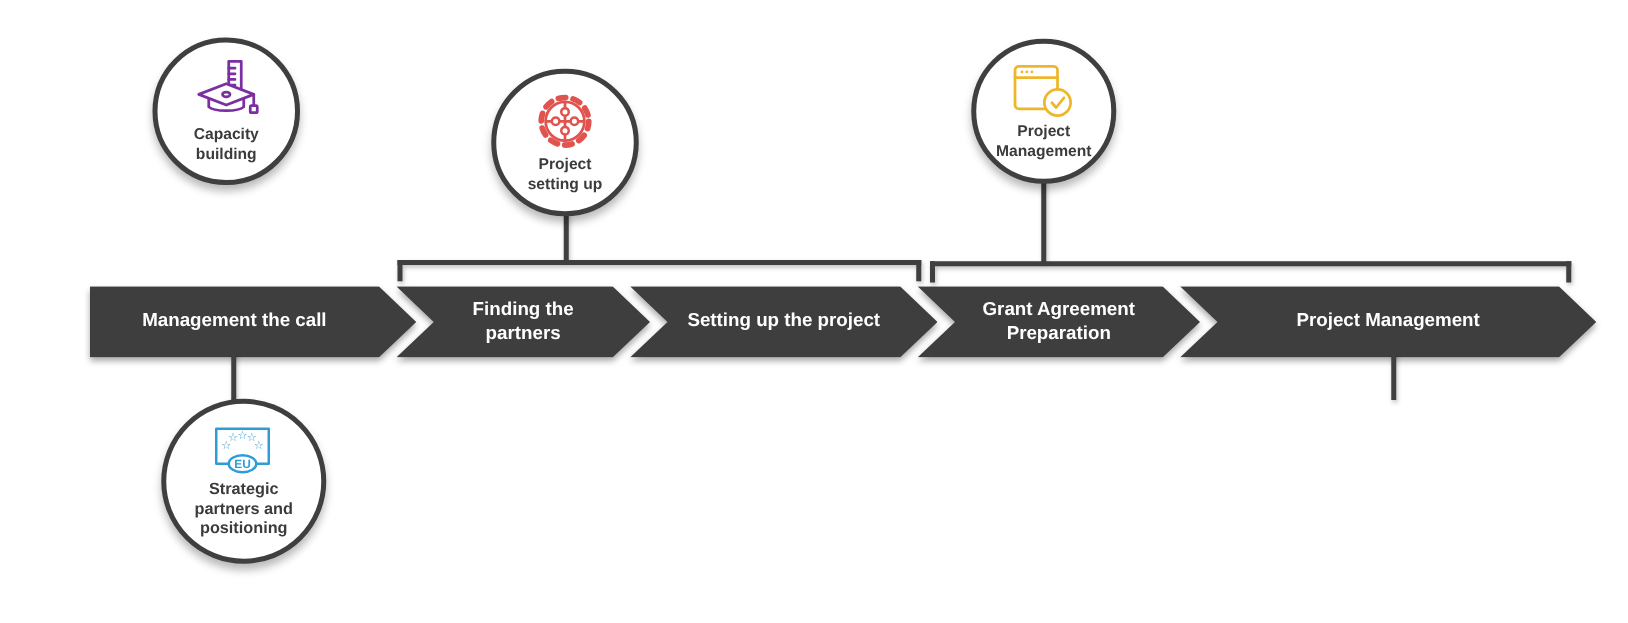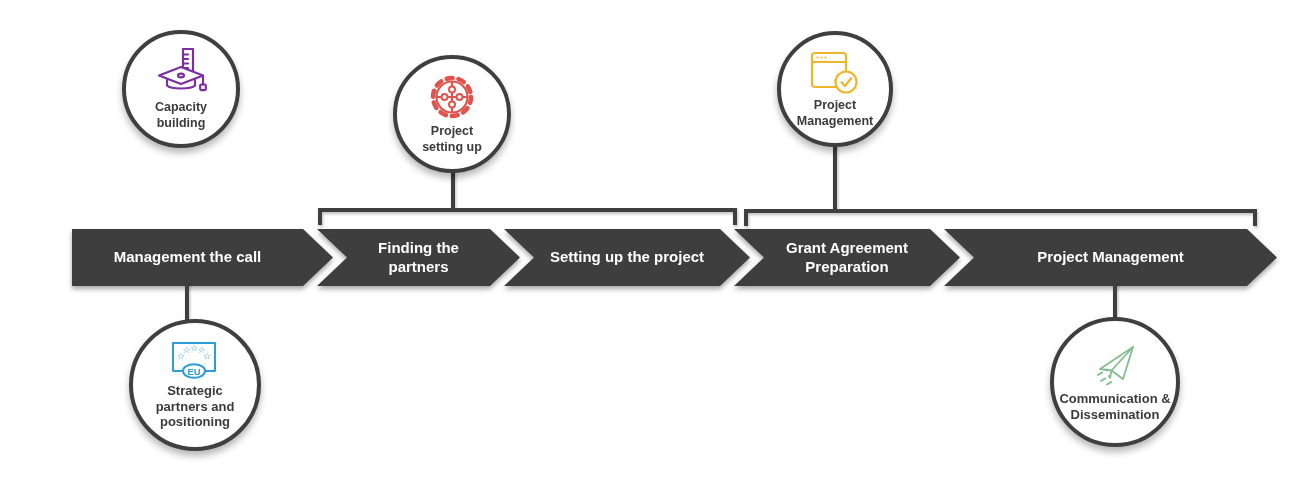--- a/index.html
+++ b/index.html
@@ -156,27 +156,14 @@
         </g>
         <ellipse cx="24" cy="31" rx="11" ry="6.8" fill="#fff"></ellipse>
         <text x="24" y="34.5" stroke="none" fill="currentColor" font-family="Liberation Sans, sans-serif" font-weight="bold" font-size="9.5" text-anchor="middle">EU</text>
       </svg>
     </span>
     <span class="blabel">Strategic
 partners and
 positioning</span>
   </div>
 
-  <div class="badge b5">
-    <span class="icon" style="color: rgb(132, 189, 144);">
-      <svg width="50" height="46" viewBox="0 0 50 46" fill="none" stroke="currentColor" stroke-width="1.8" stroke-linejoin="round" stroke-linecap="round">
-        <path d="M10,27 L43,5 L33,37 L21.5,28.5 Z"></path>
-        <path d="M43,5 L21.5,28.5 L20,36"></path>
-        <path d="M8,33 L17,27.5" stroke-dasharray="5 4"></path>
-        <path d="M11,39 L19.5,33.8" stroke-dasharray="5 4"></path>
-        <path d="M17,42.5 L23.5,38.5" stroke-dasharray="5 4"></path>
-      </svg>
-    </span>
-    <span class="blabel">Communication &amp;
-Dissemination</span>
-  </div>
 
 </div>
 
 </body></html>

